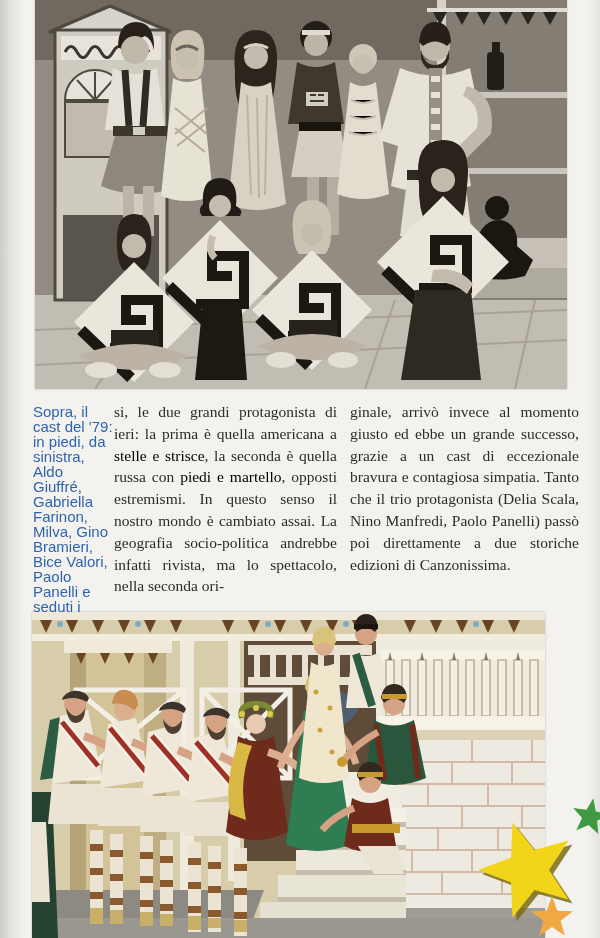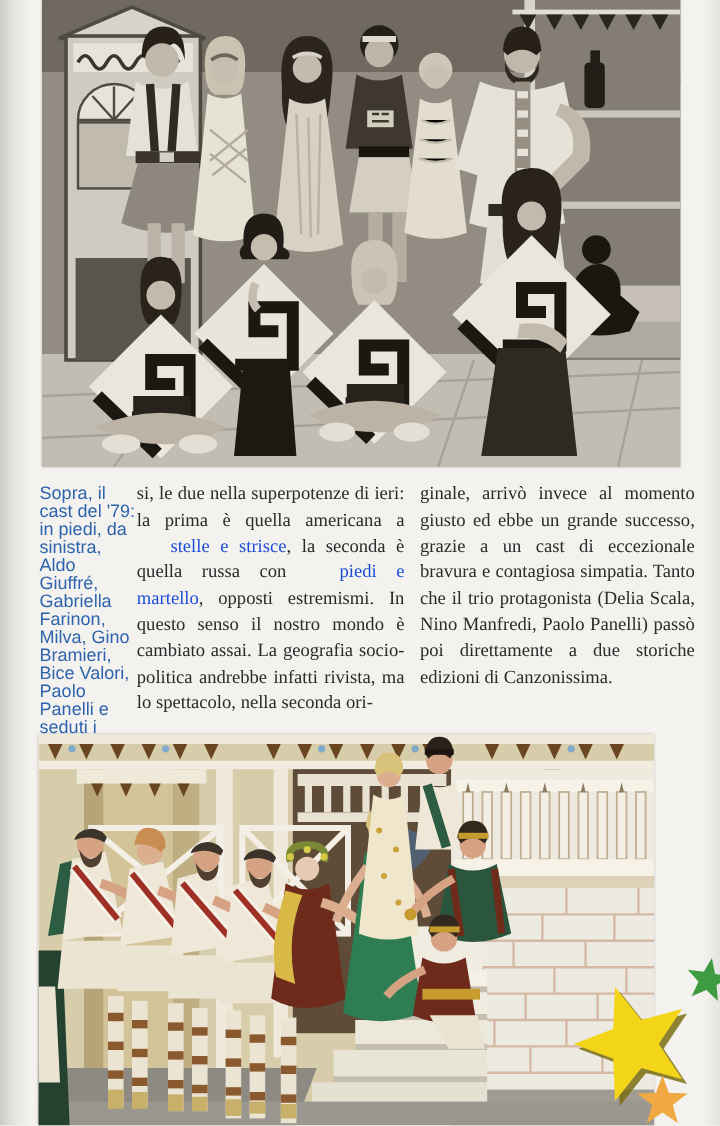--- a/index.html
+++ b/index.html
@@ -13,21 +13,21 @@
   .photo svg{display:block;width:100%;height:100%;}
   #photo-top{left:35px;top:0;width:532px;height:389px;box-shadow:0 0 2px rgba(0,0,0,.25);}
   #photo-bottom{left:32px;top:612px;width:513px;height:326px;box-shadow:0 0 2px rgba(0,0,0,.25);}
   .caption{position:absolute;left:33px;top:404px;width:80px;
        color:#2e64ad;font-size:15px;font-weight:normal;line-height:15px;}
   .bodycol{position:absolute;top:401px;font-family:"Liberation Serif","DejaVu Serif",serif;
        font-size:15.5px;line-height:21.8px;color:#2b2b2b;text-align:justify;}
   #col1{left:114px;width:223px;}
   #col2{left:350px;width:229px;}
   .bodycol p{margin:0;}
-  .hl{color:#1d4ed8;margin-left:28px;}
+  .hl{color:#000000;}
   .it{}
   .star{position:absolute;}
   #star-yellow{left:476px;top:818px;width:104px;height:108px;}
   #star-green{left:570px;top:797px;width:40px;height:40px;}
   #star-orange{left:529px;top:895px;width:46px;height:46px;}
 </style>
 </head>
 <body>
 
 <div class="edge-left"></div>
@@ -215,21 +215,21 @@
       <path d="M398,270 q26,-4 40,14 l-6,10 q-16,-14 -36,-12 z" fill="#c6beb1"></path>
     </g>
   </g>
   <rect width="532" height="389" fill="#8a7f6a" opacity="0.05"></rect>
 </svg>
 </div>
 
 <div class="caption">Sopra, il cast del '79: in piedi, da sinistra, Aldo Giuffré, Gabriella Farinon, Milva, Gino Bramieri, Bice Valori, Paolo Panelli e seduti i Ricchi e Poveri.</div>
 
 <div id="col1" class="bodycol">
-  <p><span>si, le due nella superpotenze di ieri: la prima è quella americana a </span><span class="hl">stelle e strisce</span><span>, la seconda è quella russa con </span><span class="hl">piedi e martello</span><span>, opposti estremismi. In questo senso il nostro mondo è cambiato assai. La geografia socio-politica andrebbe infatti rivista, ma lo spettacolo, nella seconda ori-</span></p>
+  <p><span>si, le due grandi protagonista di ieri: la prima è quella americana a </span><span class="hl">stelle e strisce</span><span>, la seconda è quella russa con </span><span class="hl">piedi e martello</span><span>, opposti estremismi. In questo senso il nostro mondo è cambiato assai. La geografia socio-politica andrebbe infatti rivista, ma lo spettacolo, nella seconda ori-</span></p>
 </div>
 <div id="col2" class="bodycol">
   <p><span>ginale, arrivò invece al momento giusto ed ebbe un grande successo, grazie a un cast di eccezionale bravura e contagiosa simpatia. Tanto che il trio protagonista (Delia Scala, Nino Manfredi, Paolo Panelli) passò poi direttamente a due storiche edizioni di </span><span class="it">Canzonissima</span><span>.</span></p>
 </div>
 
 <div id="photo-bottom" class="photo">
 <svg viewBox="0 0 513 326" preserveAspectRatio="none">
   <rect width="513" height="326" fill="#d8cdab"></rect>
 
   <g>

